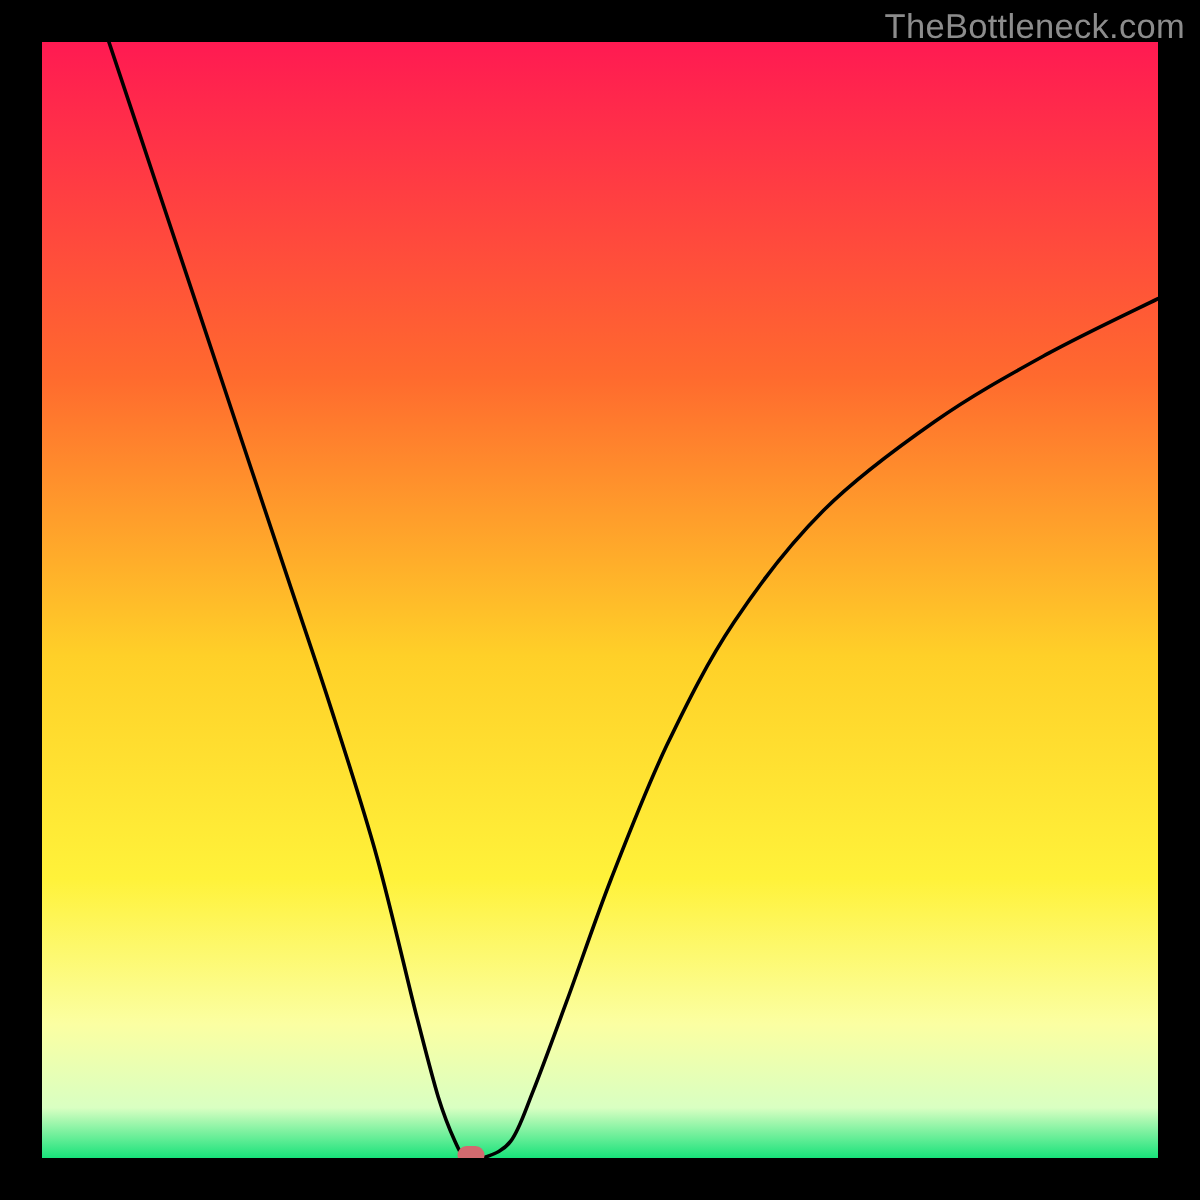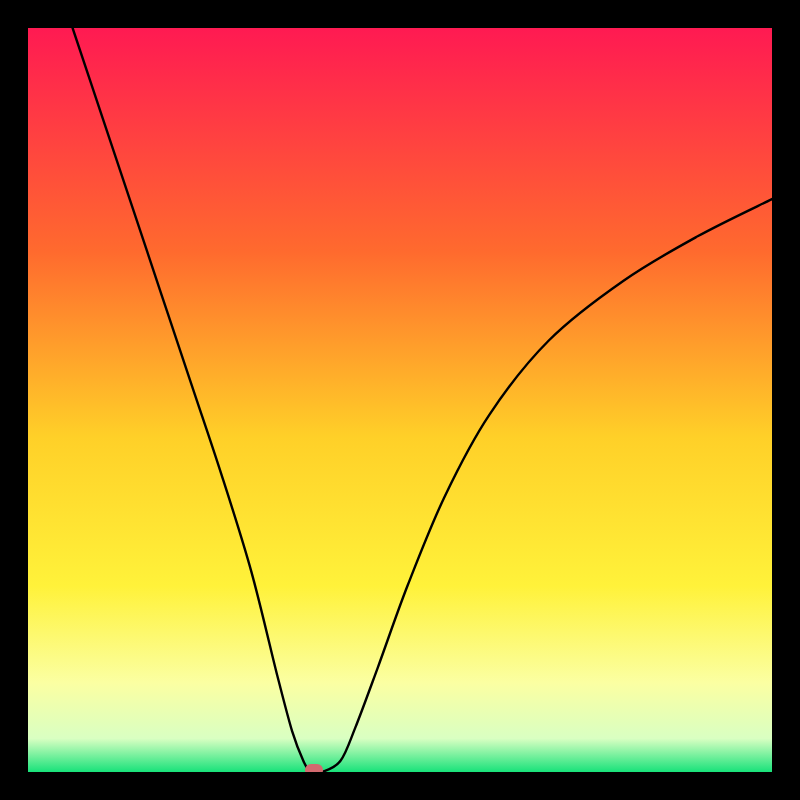--- a/index.html
+++ b/index.html
@@ -58,20 +58,21 @@
     background: #d26a6f;
     z-index: 3;
     pointer-events: none;
   }
 </style>
 </head>
 <body>
 
 <div class="stage">
 
+  <div class="watermark">TheBottleneck.com</div>
 
   <div class="outer-frame"></div>
 
   <div class="plot-area">
     <svg class="gradient" viewBox="0 0 744 744" preserveAspectRatio="none">
       <defs>
         <linearGradient id="bg-grad" x1="0" y1="0" x2="0" y2="1">
             <stop offset="0.0%" stop-color="#ff1a52"></stop>
             <stop offset="30.0%" stop-color="#ff6a2e"></stop>
             <stop offset="55.0%" stop-color="#ffd028"></stop>

